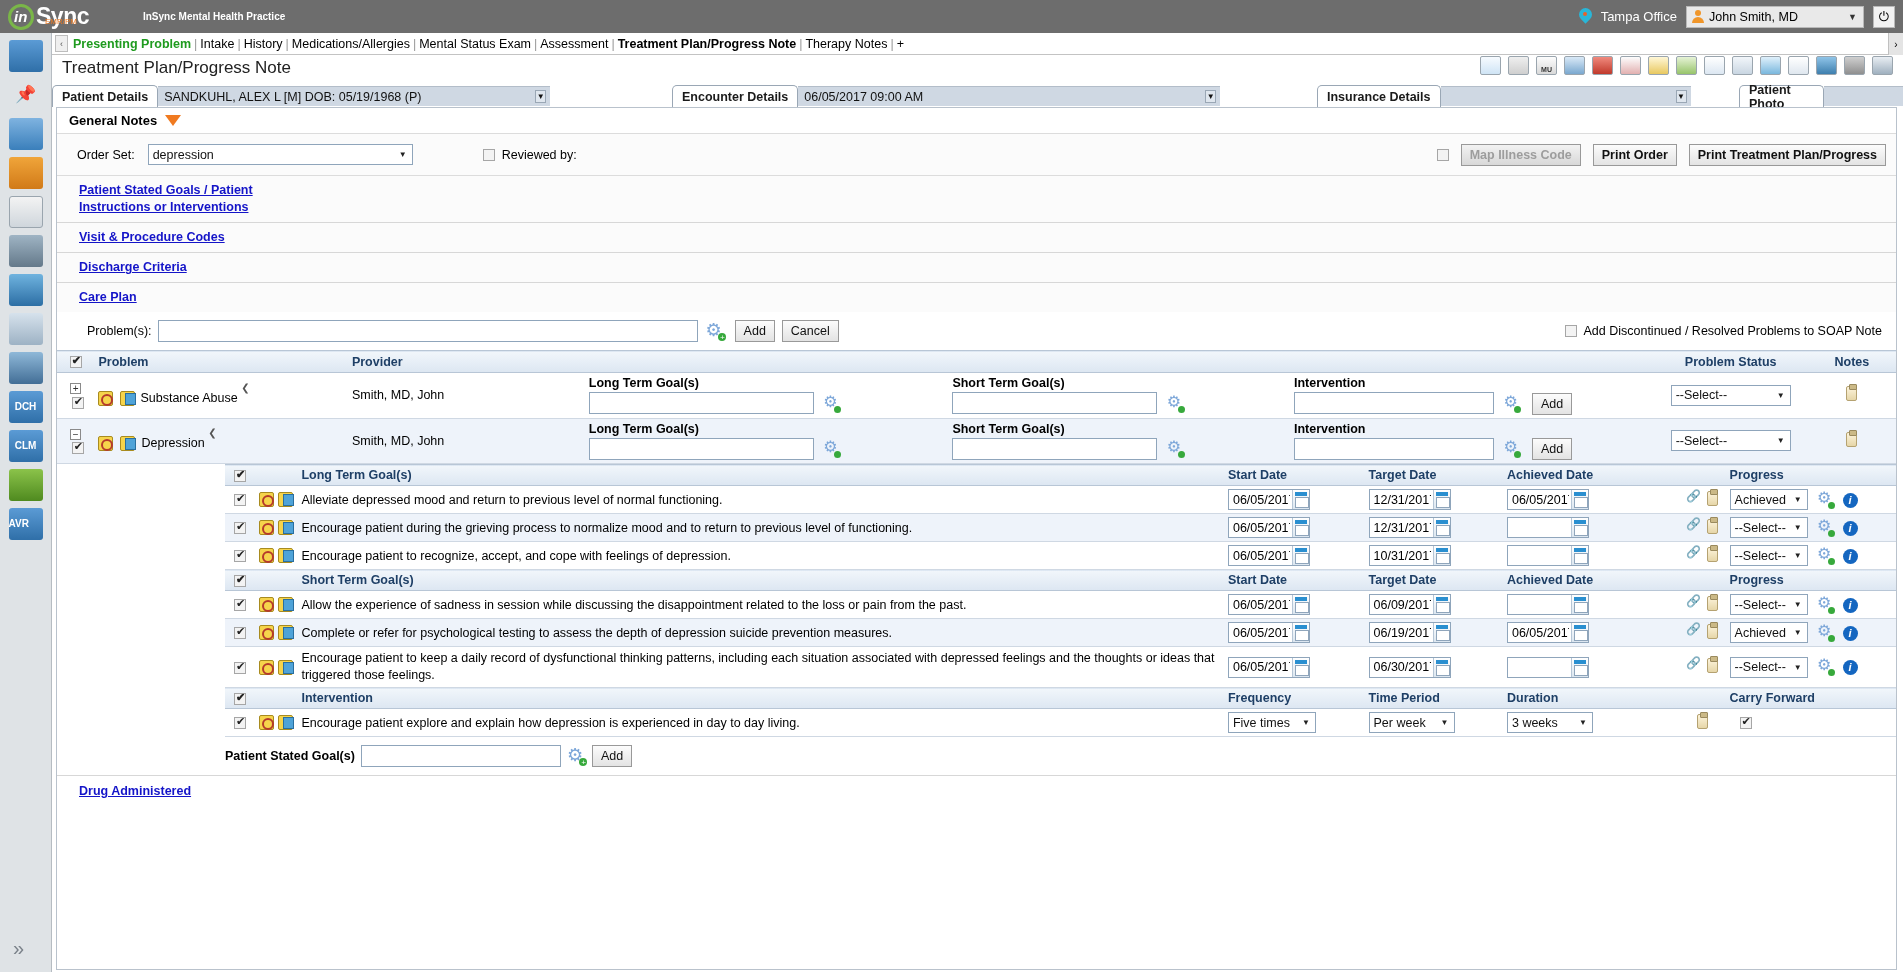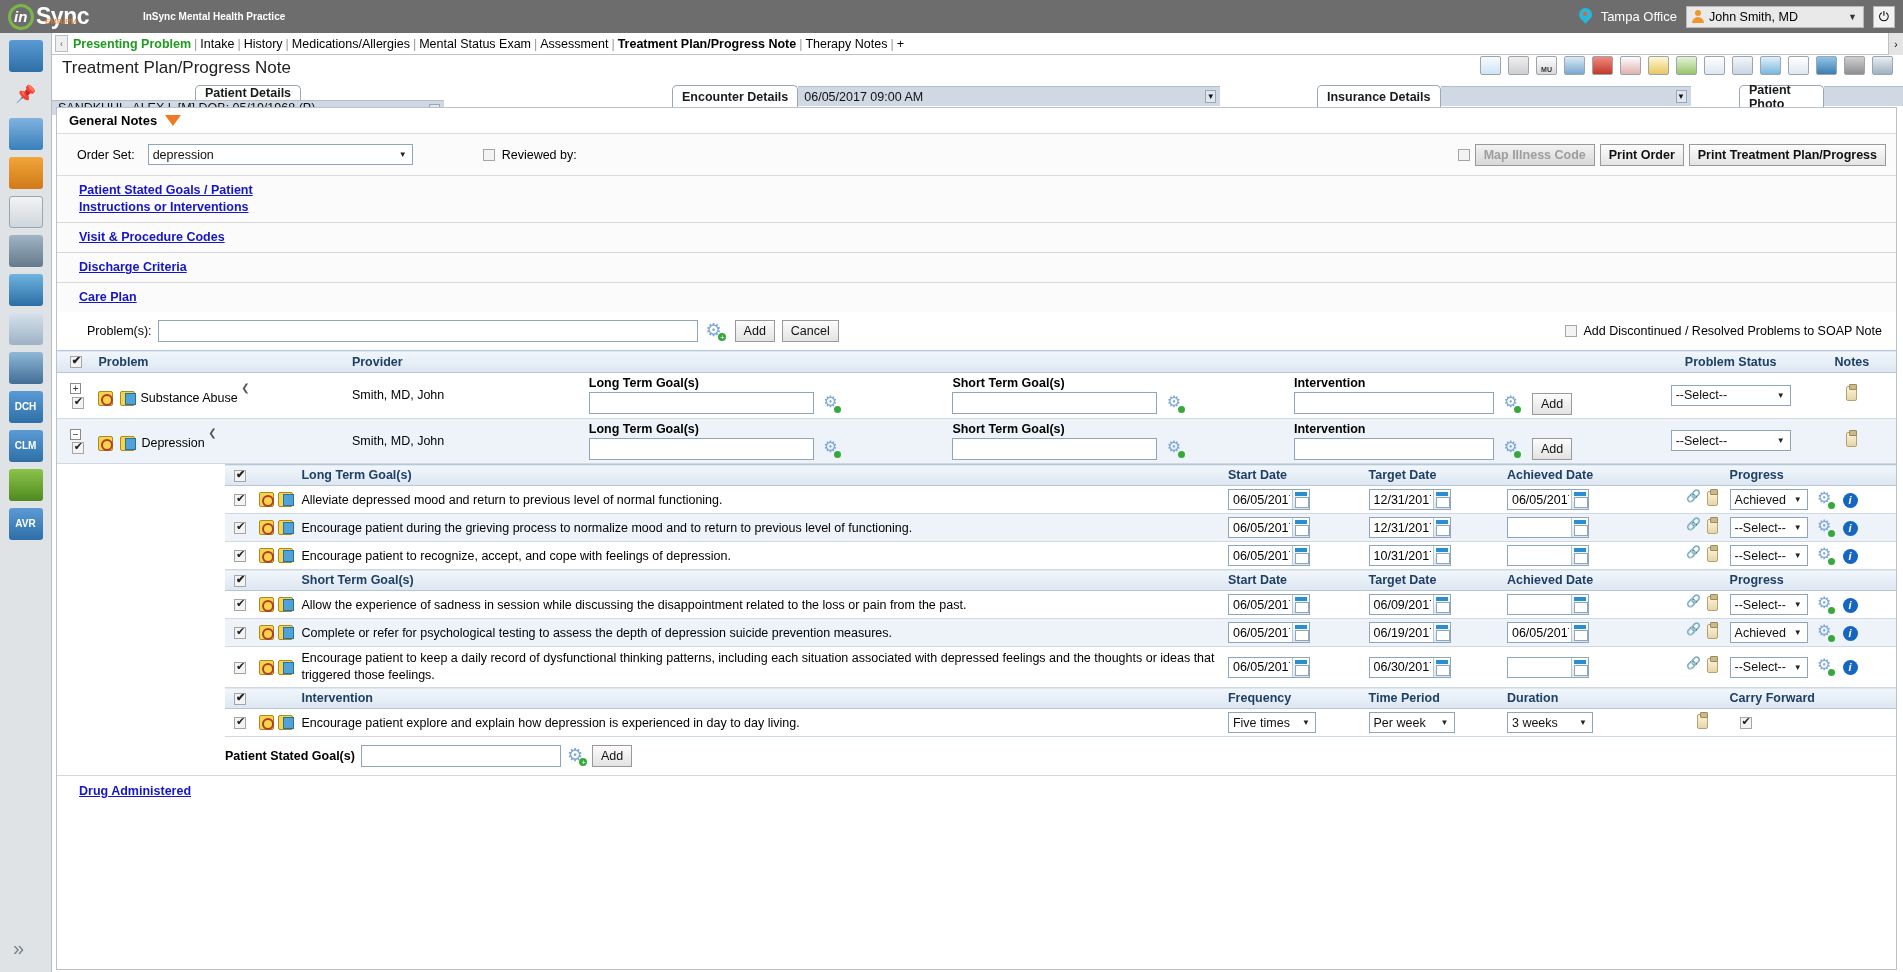--- a/index.html
+++ b/index.html
@@ -77,21 +77,21 @@
   .fakeselect{display:inline-flex;align-items:center;}
   .fakeselect .ar{position:absolute;right:5px;font-size:8px;color:#222;}
   .cbx{width:12px;height:12px;border:1px solid #a6a6a6;background:#f3f3f3;display:inline-block;vertical-align:middle;}
   .cbx.on{background:#f3f3f3;position:relative;}
   .cbx.on::after{content:"\2714";position:absolute;left:1px;top:-3px;font-size:11px;color:#222;}
 
   .btn{height:22px;border:1px solid #999;background:linear-gradient(#fcfcfc,#e3e3e3);font-size:12.5px;font-family:"Liberation Sans",sans-serif;font-weight:bold;padding:0 8px;color:#111;}
   .btn.plain{font-weight:normal;}
   .btn.disabled{color:#9d9d9d;background:linear-gradient(#f2f2f2,#d8d8d8);}
 
-  .orderright{position:absolute;right:10px;display:flex;align-items:center;gap:5px;}
+  .orderright{position:absolute;right:10px;display:flex;align-items:center;gap:12px;}
 
   .linkrow{border-bottom:1px solid #d7d7d7;background:#fbfbfb;padding:6px 0 6px 22px;}
   .linkrow a{color:#1414c8;font-weight:bold;text-decoration:underline;font-size:12.5px;line-height:17px;display:inline-block;max-width:260px;}
 
   
   .cp{padding:0;}
   .probrow{height:38px;display:flex;align-items:center;padding-left:30px;position:relative;background:#fff;}
   .probrow input.txt{height:22px;width:540px;border:1px solid #8fa5bb;font-size:12.5px;padding-left:4px;font-family:"Liberation Sans",sans-serif;}
   .gear{width:19px;height:19px;position:relative;display:inline-block;}
   .gear::before{content:"\2699";position:absolute;left:0;top:-3px;font-size:18px;color:#7da7d9;}
@@ -168,21 +168,21 @@
   <span class="rail-ic" style="background:linear-gradient(#7fb3e0,#3a7fbb);"></span>
   <span class="rail-ic" style="background:linear-gradient(#f0a53a,#d17a18);border-radius:3px;"></span>
   <span class="rail-ic" style="background:linear-gradient(#f3f3f3,#cfd6dc);border:1px solid #9aa5ae;"></span>
   <span class="rail-ic" style="background:linear-gradient(#9fb4c4,#64798a);"></span>
   <span class="rail-ic" style="background:linear-gradient(#6fb3df,#2c6ea4);"></span>
   <span class="rail-ic" style="background:linear-gradient(#d6e2ec,#9db2c4);"></span>
   <span class="rail-ic" style="background:linear-gradient(#8fb8d8,#426e96);"></span>
   <span class="rail-ic" style="background:linear-gradient(#5b9bd5,#2f6fa8);color:#fff;font-size:10px;text-align:center;line-height:32px;font-weight:bold;">DCH</span>
   <span class="rail-ic" style="background:linear-gradient(#5b9bd5,#2f6fa8);color:#fff;font-size:10px;text-align:center;line-height:32px;font-weight:bold;">CLM</span>
   <span class="rail-ic" style="background:linear-gradient(#8bc34a,#4f8a1f);"></span>
-  <span class="rail-ic" style="background:linear-gradient(#5b9bd5,#2f6fa8);color:#fff;font-size:10px;text-align:center;line-height:32px;font-weight:bold;">AVR</span>
+  <span class="rail-ic" style="background:linear-gradient(#5b9bd5,#2f6fa8);color:#fff;font-size:10px;line-height:32px;font-weight:bold;">AVR</span>
   <span class="rail-bot">»</span>
 </div>
 
 <div class="menustrip">
   <div class="collapse-btn">
     <span>‹</span>
   </div>
   <div class="menu-items" id="menu-items"><a href="#" class="mi-green">Presenting Problem</a><span class="sep">|</span><a href="#">Intake</a><span class="sep">|</span><a href="#">History</a><span class="sep">|</span><a href="#">Medications/Allergies</a><span class="sep">|</span><a href="#">Mental Status Exam</a><span class="sep">|</span><a href="#">Assessment</a><span class="sep">|</span><a href="#" class="mi-bold">Treatment Plan/Progress Note</a><span class="sep">|</span><a href="#">Therapy Notes</a><span class="sep">|</span><a href="#">+</a></div>
 </div>
 <div class="scroll-right">
@@ -203,21 +203,21 @@
     <span class="tb" style="background: linear-gradient(rgb(255, 255, 255), rgb(220, 231, 242)); border: 1px solid rgb(154, 165, 174);"></span>
     <span class="tb" style="background: linear-gradient(rgb(242, 246, 250), rgb(201, 214, 226)); border: 1px solid rgb(154, 165, 174);"></span>
     <span class="tb" style="background: linear-gradient(rgb(223, 240, 251), rgb(121, 183, 221)); border: 1px solid rgb(154, 165, 174);"></span>
     <span class="tb" style="background: linear-gradient(rgb(255, 255, 255), rgb(223, 231, 239)); border: 1px solid rgb(154, 165, 174);"></span>
     <span class="tb" style="background: linear-gradient(rgb(143, 196, 232), rgb(62, 127, 174)); border: 1px solid rgb(154, 165, 174);"></span>
     <span class="tb" style="background: linear-gradient(rgb(207, 207, 207), rgb(143, 143, 143)); border: 1px solid rgb(154, 165, 174);"></span>
     <span class="tb" style="background: linear-gradient(rgb(233, 238, 243), rgb(159, 176, 191)); border: 1px solid rgb(154, 165, 174);"></span>
   </div>
 
 <div class="tabstrip">
-  <div class="dtab" style="left:0px;flex-direction:column;">
+  <div class="dtab" style="left:0px;">
     <div class="dtab-lbl">Patient Details</div>
     <div class="dtab-val" style="width:392px;">
       <span>SANDKUHL, ALEX L [M] DOB: 05/19/1968 (P)</span>
       <span class="dd">▼</span>
     </div>
   </div>
   <div class="dtab" style="left:620px;">
     <div class="dtab-lbl">Encounter Details</div>
     <div class="dtab-val" style="width:422px;">
       <span>06/05/2017 09:00 AM</span>

